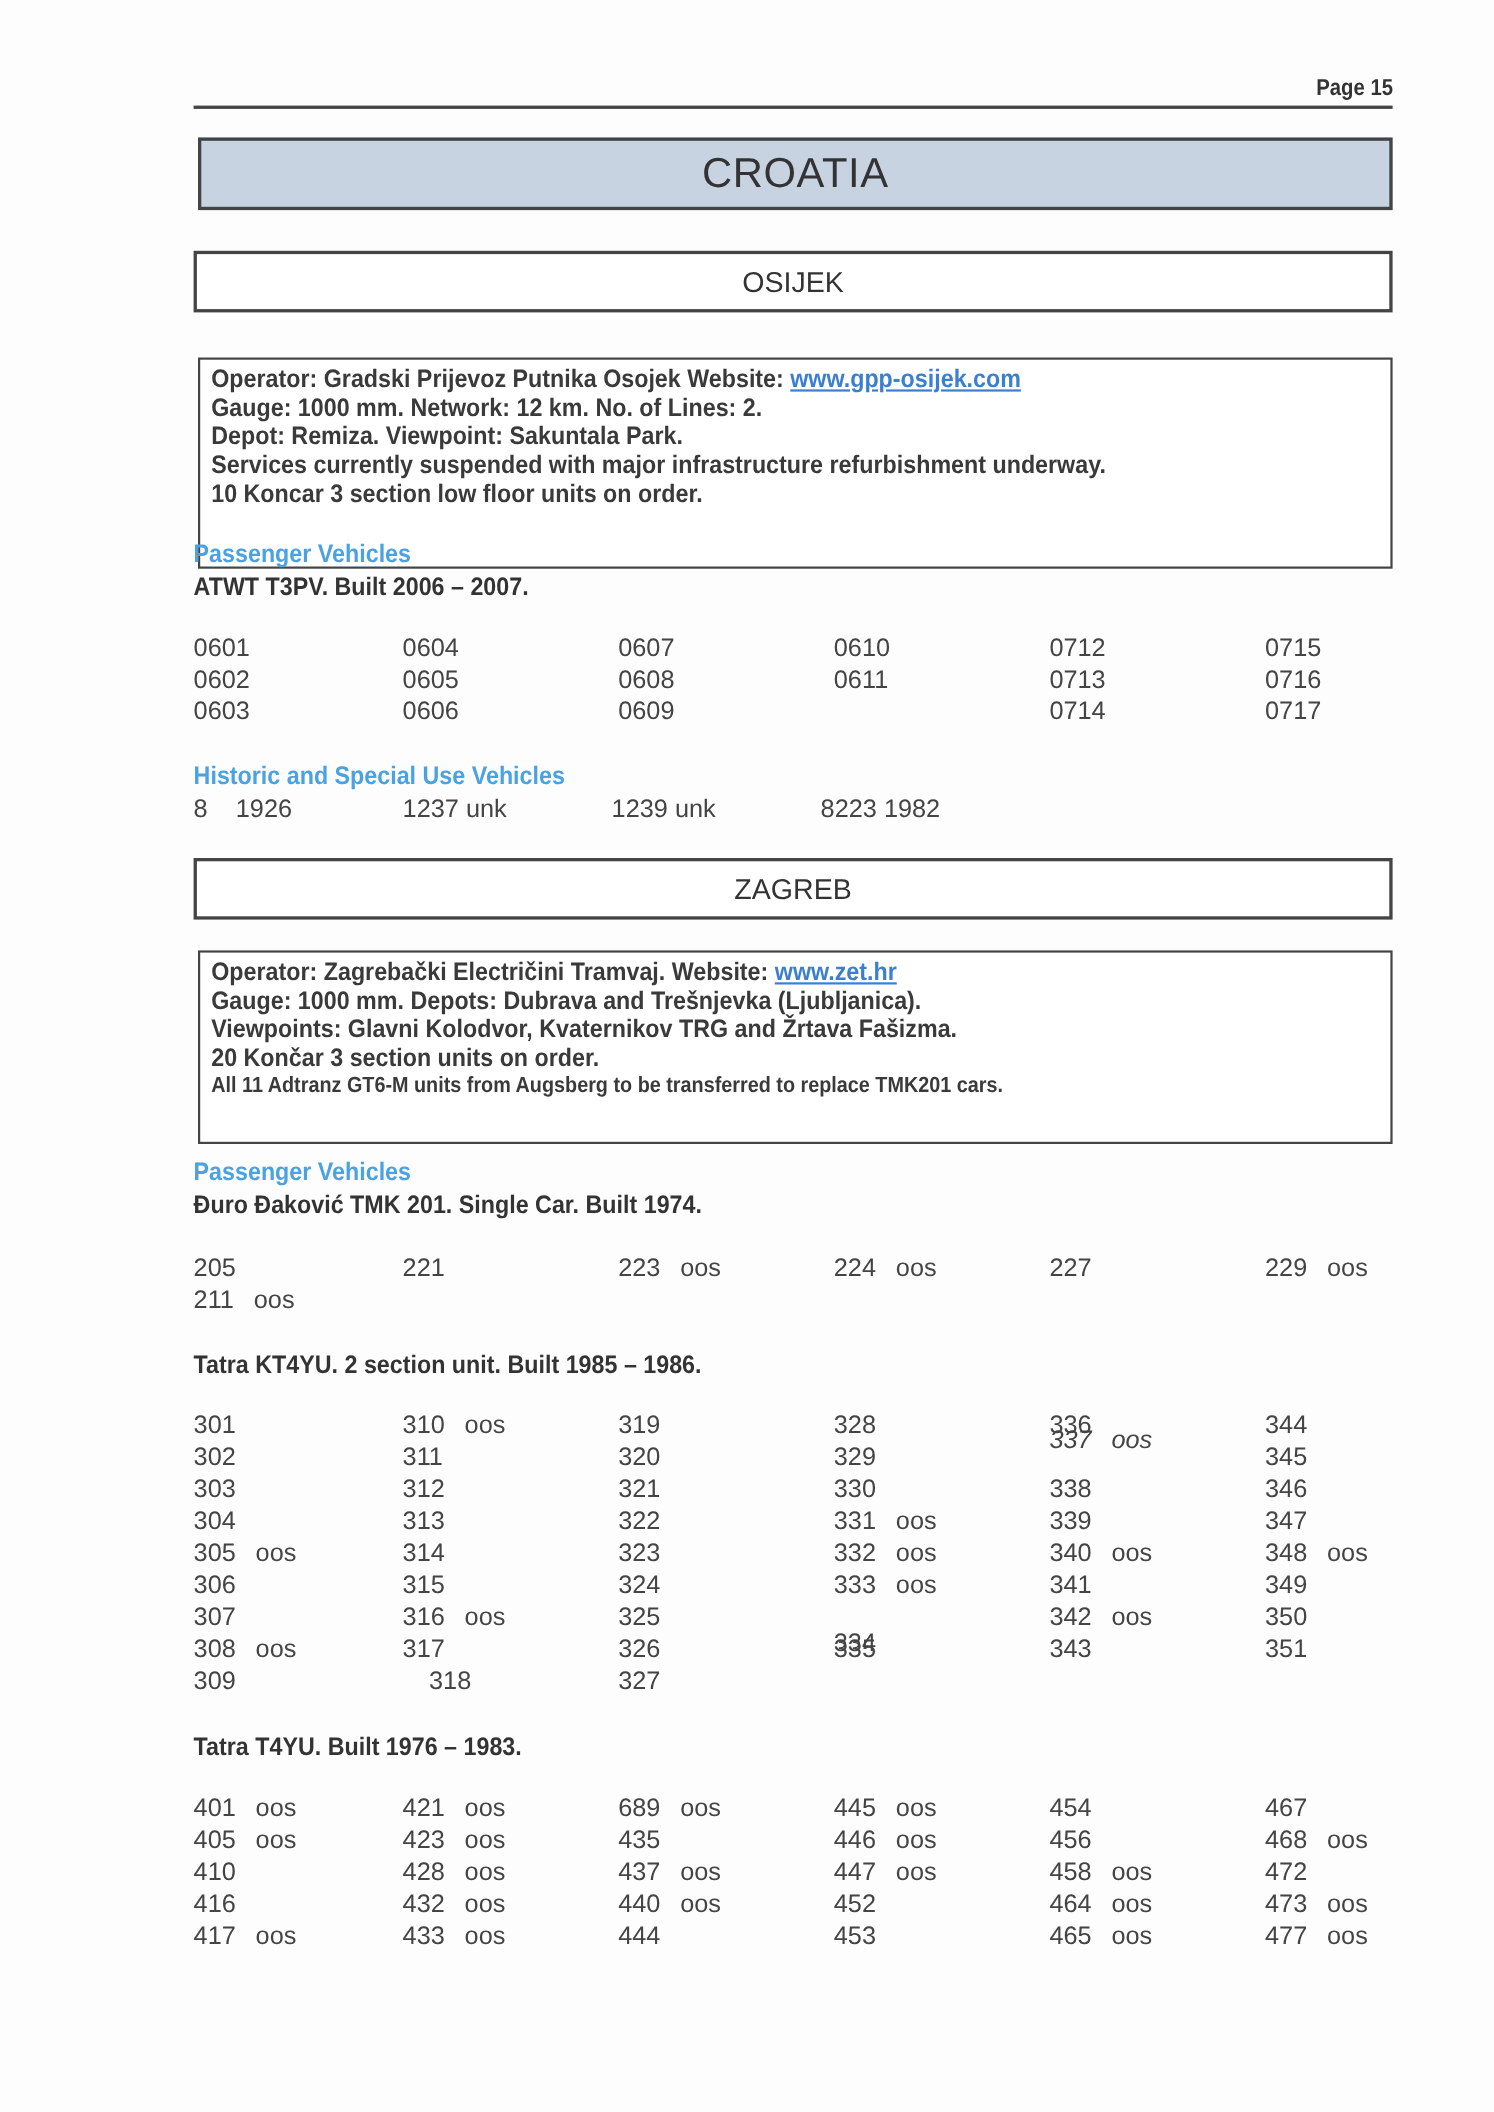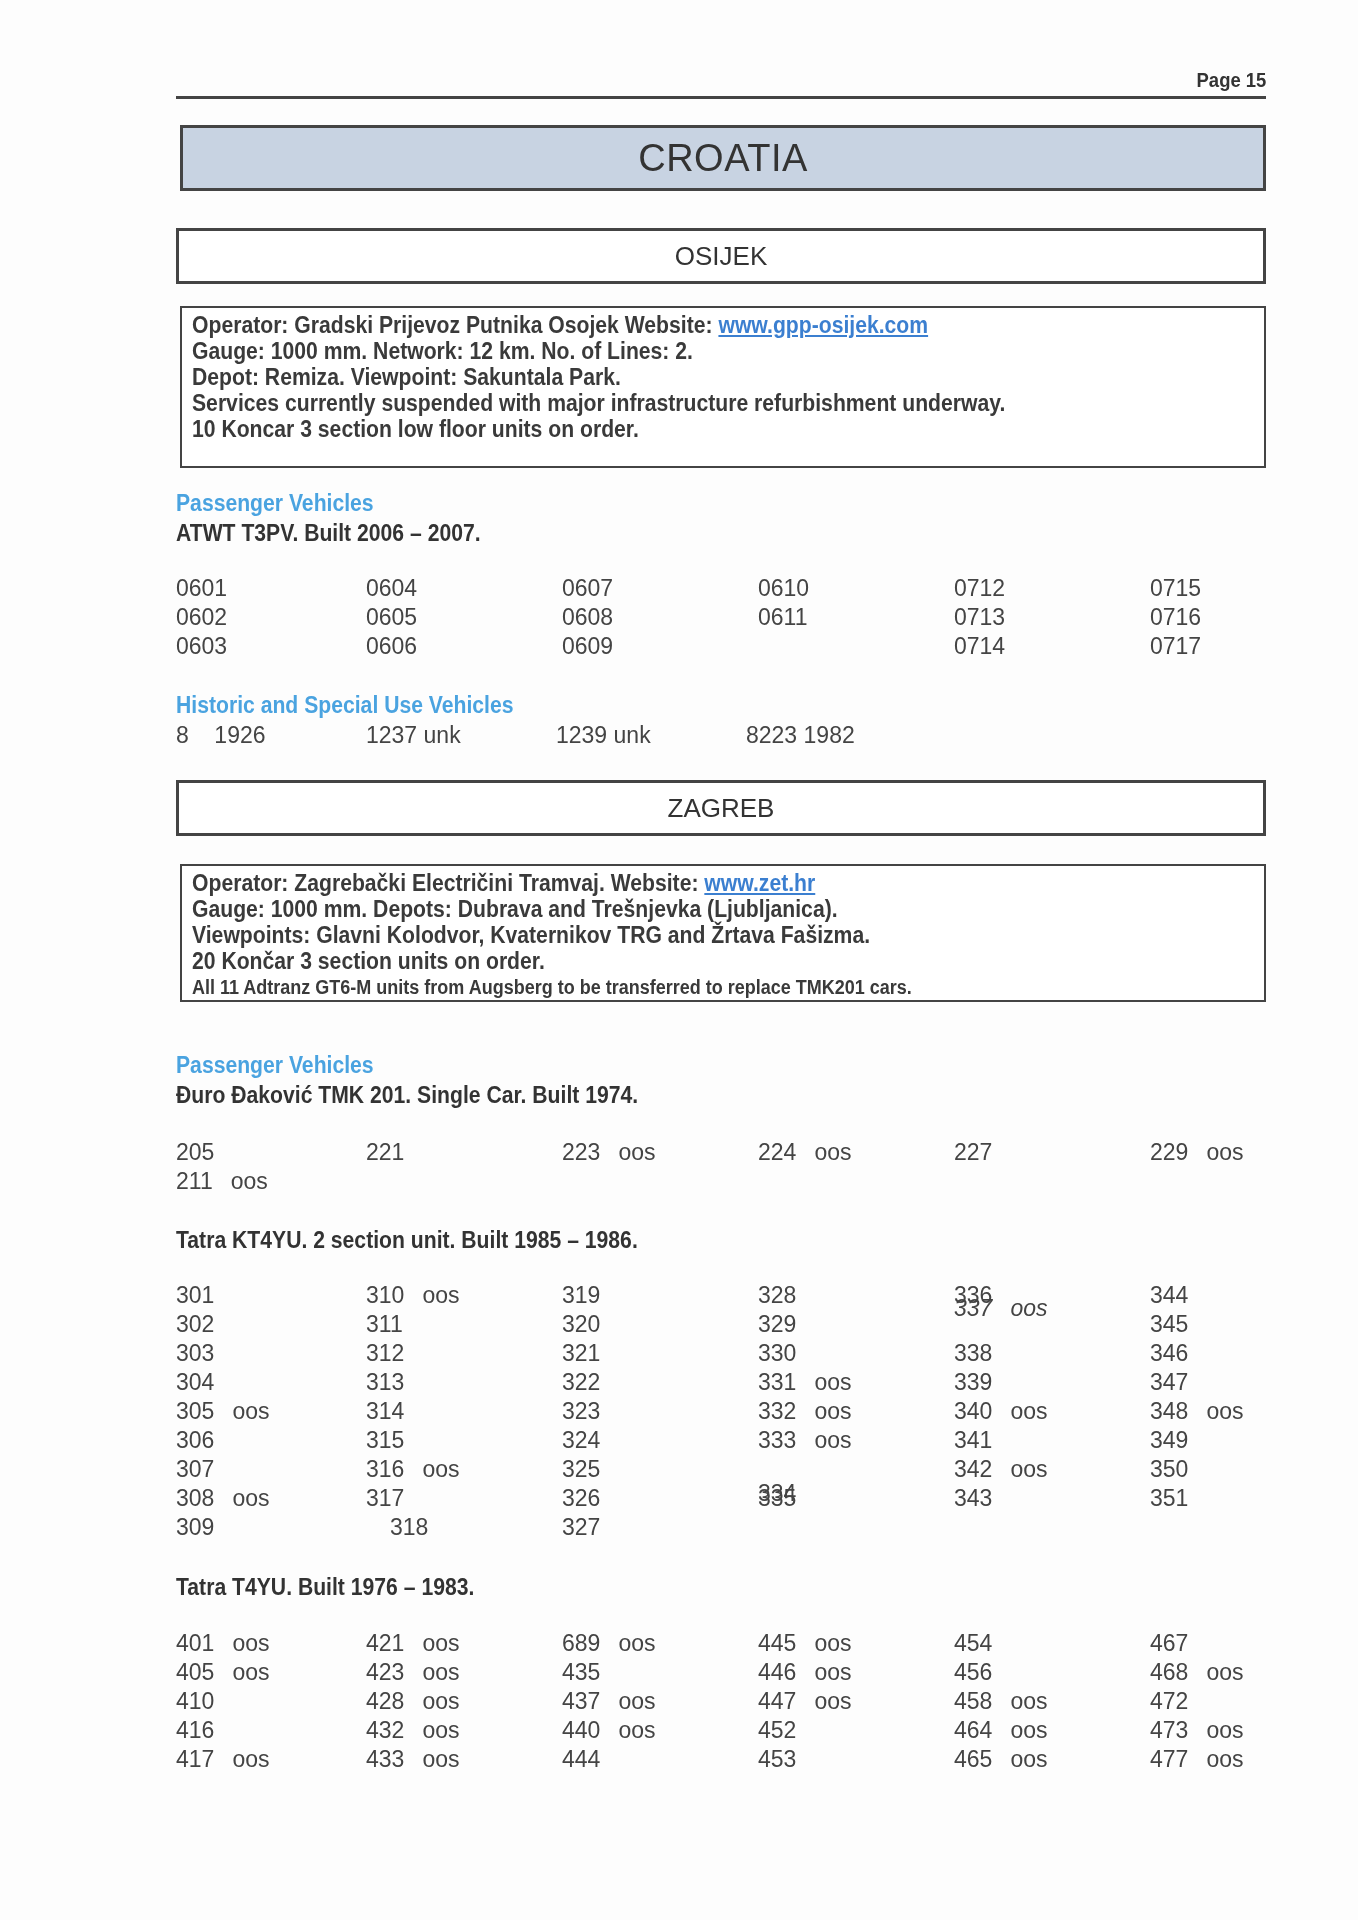--- a/index.html
+++ b/index.html
@@ -44,21 +44,21 @@
 </style>
 </head>
 <body>
 
 <div class="page">
   <div class="page-num">Page 15</div>
   <div class="top-rule"></div>
   <div class="country-box">CROATIA</div>
 
   <div class="city-box" style="top:228px;">OSIJEK</div>
-  <div class="info-box" style="top:306px; height:162px;">
+  <div class="info-box" style="top:325px; height:192px;">
     <div class="line"><span>Operator: Gradski Prijevoz Putnika Osojek Website: </span><span class="link">www.gpp-osijek.com</span></div>
     <div class="line">Gauge: 1000 mm. Network: 12 km. No. of Lines: 2.</div>
     <div class="line">Depot: Remiza. Viewpoint: Sakuntala Park.</div>
     <div class="line">Services currently suspended with major infrastructure refurbishment underway.</div>
     <div class="line">10 Koncar 3 section low floor units on order.</div>
   </div>
   <div class="section-heading" style="top:490px;">Passenger Vehicles</div>
   <div class="model-heading" style="top:520px;">ATWT T3PV. Built 2006 – 2007.</div>
   <div class="grid" style="top:575px;">
       <div class="cell" style="left: 0px; top: 0px;"><span>0601</span></div>
@@ -80,21 +80,21 @@
       <div class="cell" style="left: 974px; top: 58px;"><span>0717</span></div>
     </div>
 
   <div class="section-heading" style="top:692px;">Historic and Special Use Vehicles</div>
   <div class="cell" style="top:722px; left:0; white-space:pre;">8    1926</div>
   <div class="cell" style="top:722px; left:190px;">1237 unk</div>
   <div class="cell" style="top:722px; left:380px;">1239 unk</div>
   <div class="cell" style="top:722px; left:570px;">8223 1982</div>
 
   <div class="city-box" style="top:780px;">ZAGREB</div>
-  <div class="info-box" style="top:864px; height:138px;">
+  <div class="info-box" style="top:864px; height:176px;">
     <div class="line"><span>Operator: Zagrebački Electričini Tramvaj.  Website: </span><span class="link">www.zet.hr</span></div>
     <div class="line">Gauge: 1000 mm. Depots: Dubrava and Trešnjevka (Ljubljanica).</div>
     <div class="line">Viewpoints: Glavni Kolodvor, Kvaternikov TRG and Žrtava Fašizma.</div>
     <div class="line">20 Končar 3 section units on order.</div>
     <div class="line small">All 11 Adtranz GT6-M units from Augsberg to be transferred to replace TMK201 cars.</div>
   </div>
   <div class="section-heading" style="top:1052px;">Passenger Vehicles</div>
   <div class="model-heading" style="top:1082px;">Đuro Đaković TMK 201. Single Car. Built 1974.</div>
   <div class="grid" style="top:1139px;">
       <div class="cell" style="left: 0px; top: 0px;"><span>205</span></div>

